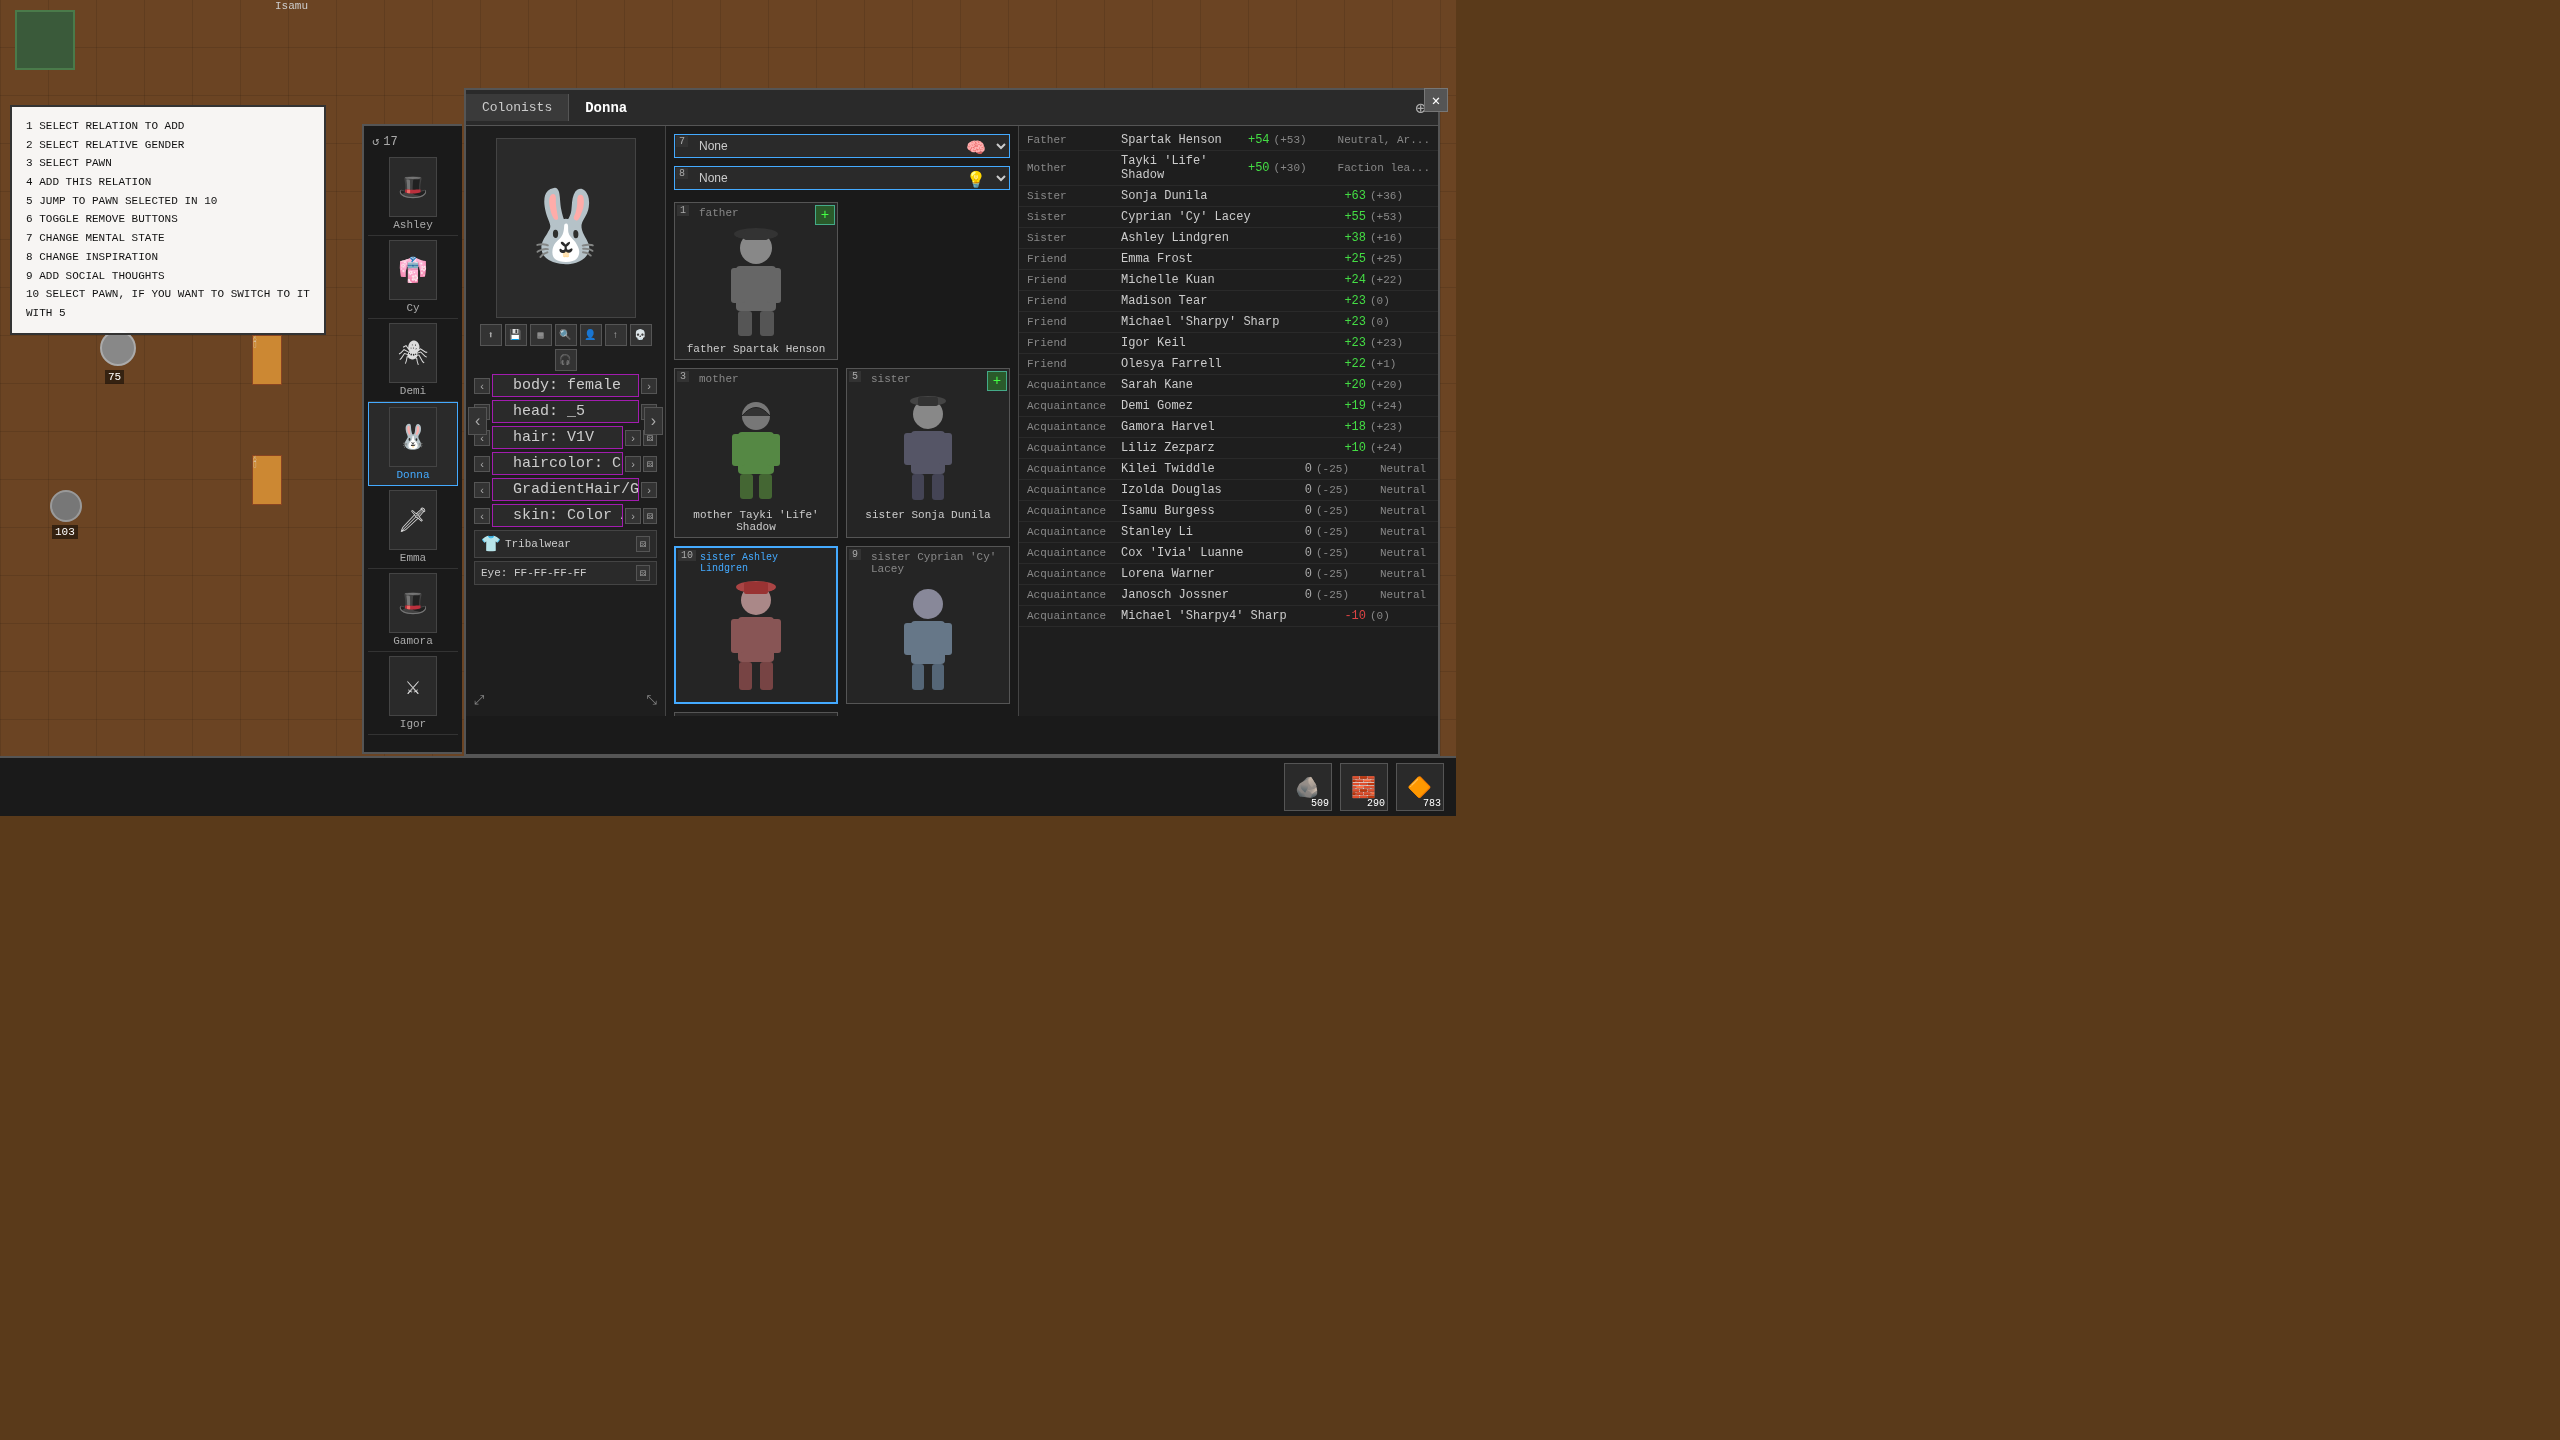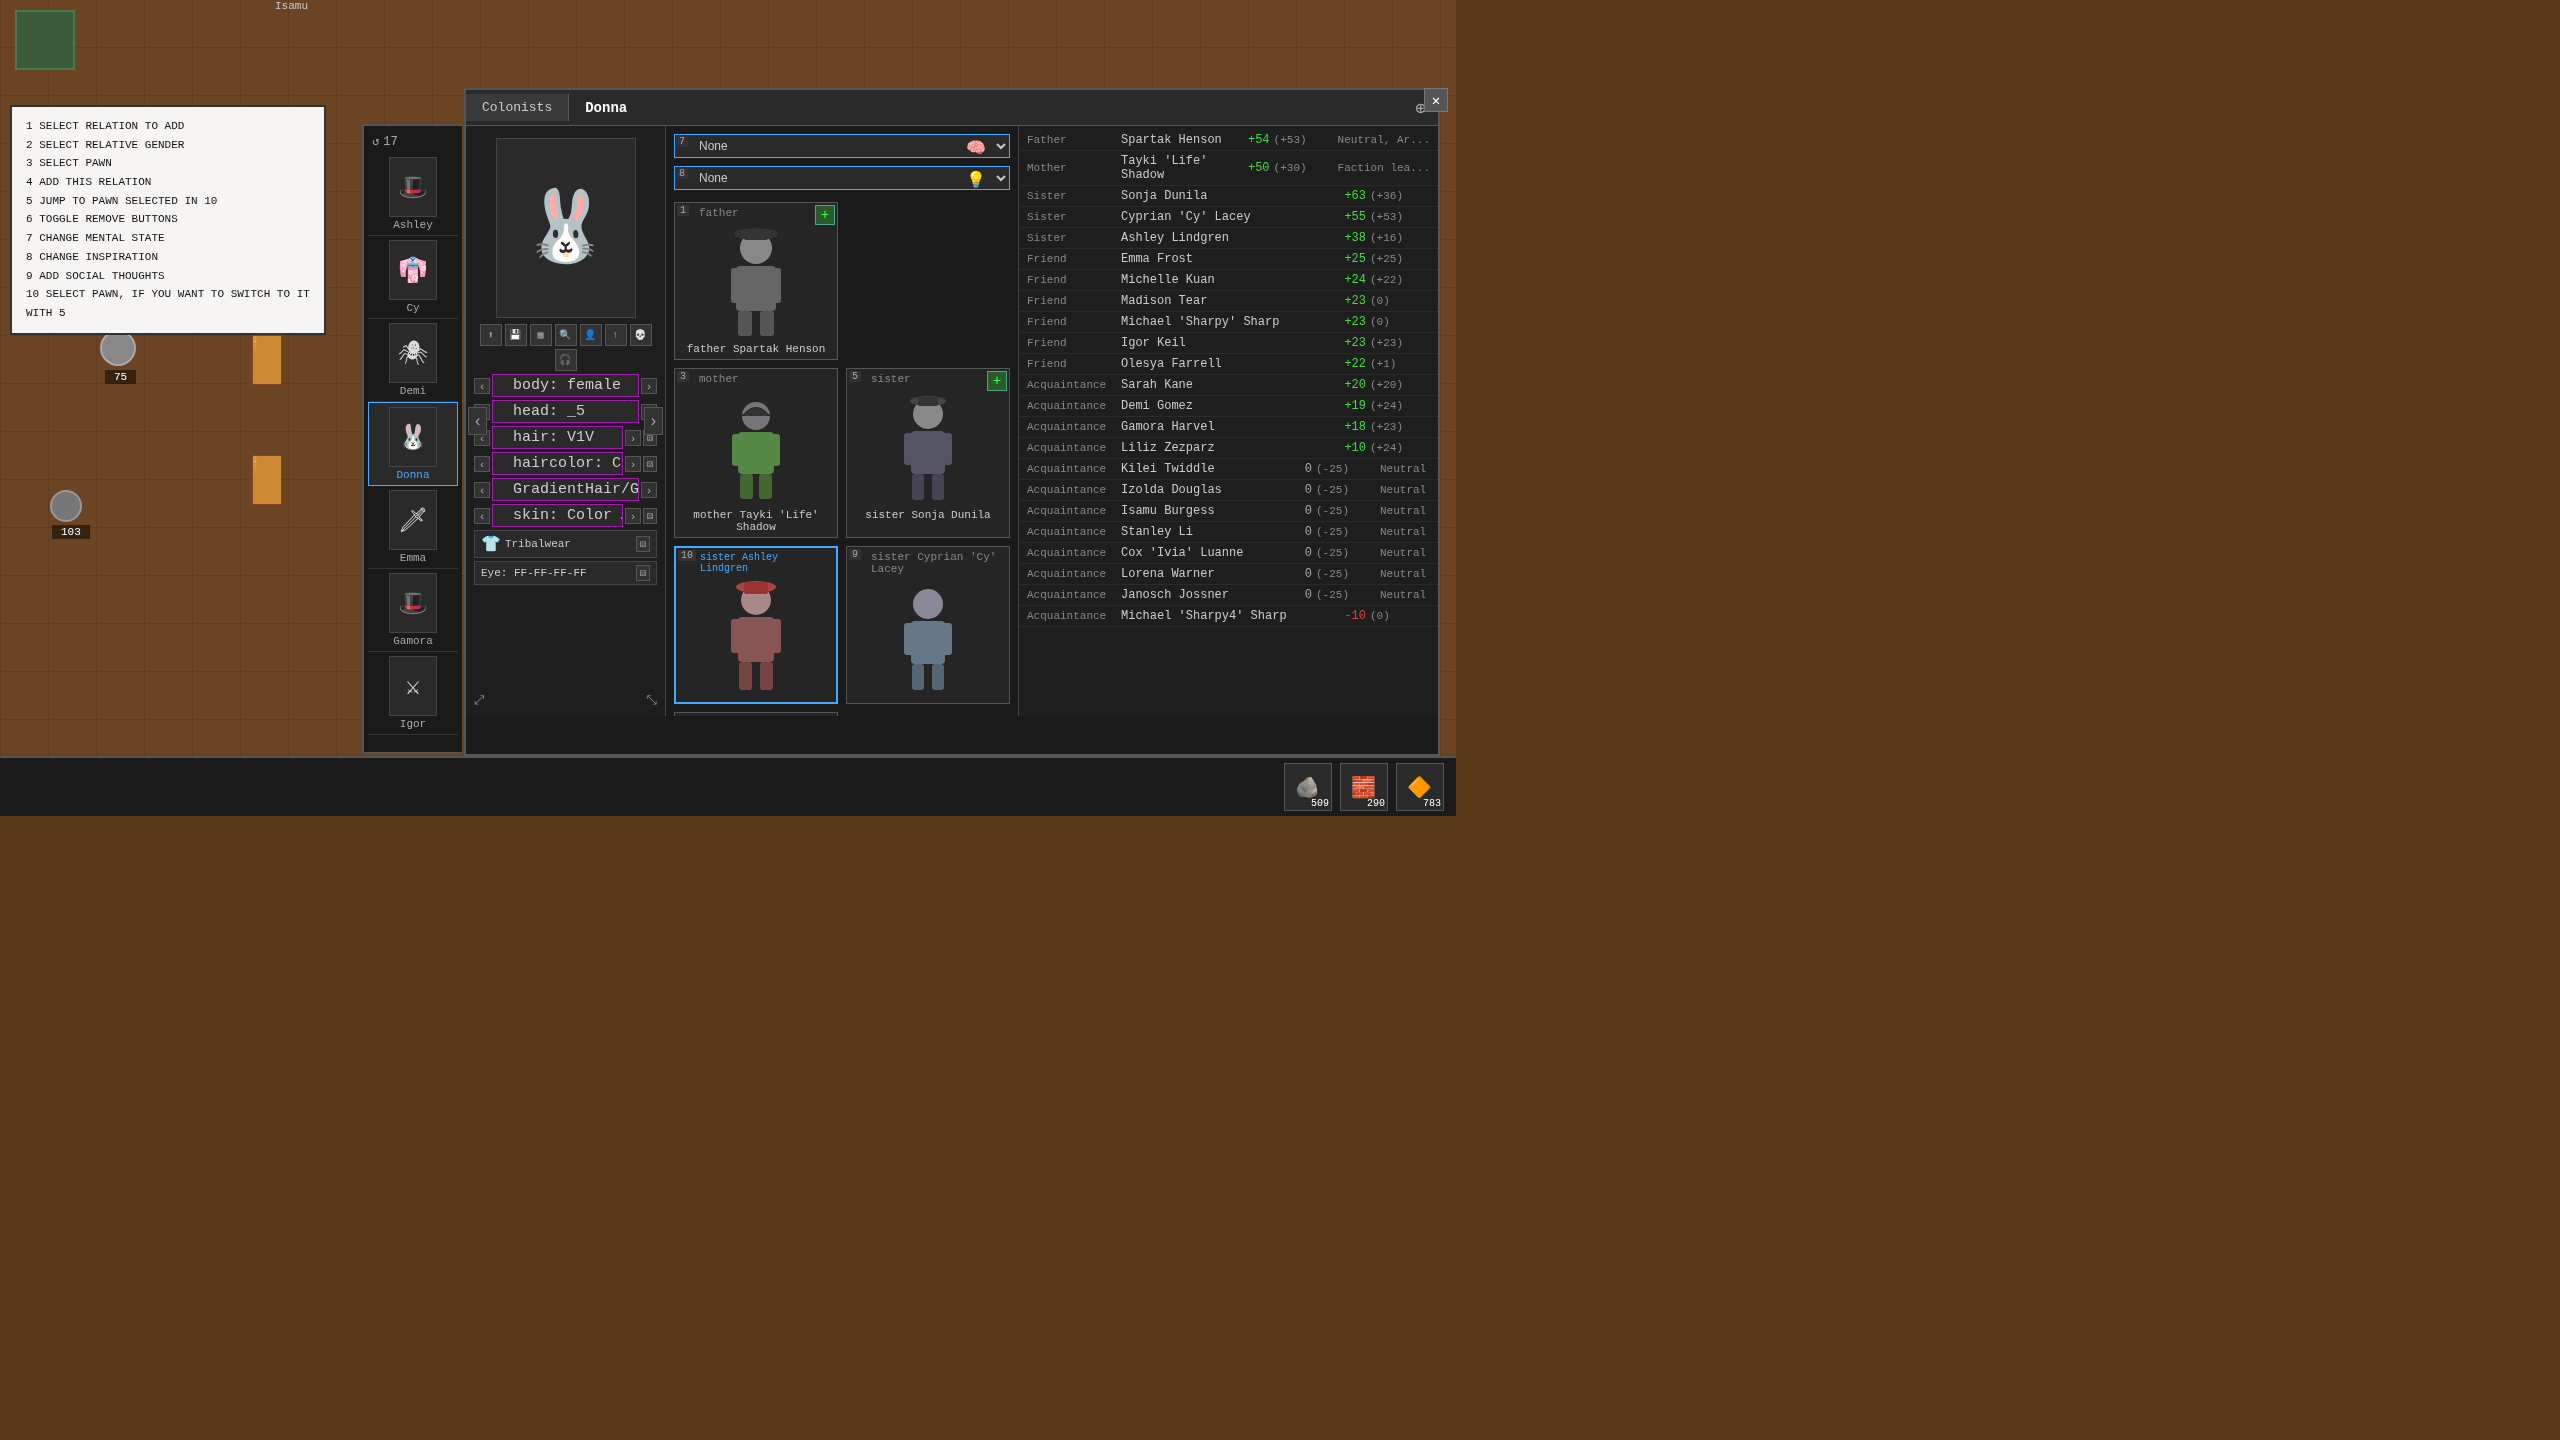--- a/index.html
+++ b/index.html
@@ -427,21 +427,21 @@
       bottom: 1px; right: 2px;
       font-size: 10px;
       color: #fff;
       margin-left: 16px;
     }
     .number-label {
       position: absolute;
       color: #fff;
       font-size: 11px;
       background: rgba(0,0,0,0.5);
-      padding: 1px 9px;
+      padding: 1px 3px;
     }
 
     
     ::-webkit-scrollbar { width: 6px; }
     ::-webkit-scrollbar-track { background: #1a1a1a; }
     ::-webkit-scrollbar-thumb { background: #555; }
   </style>
 </head>
 <body>
 

